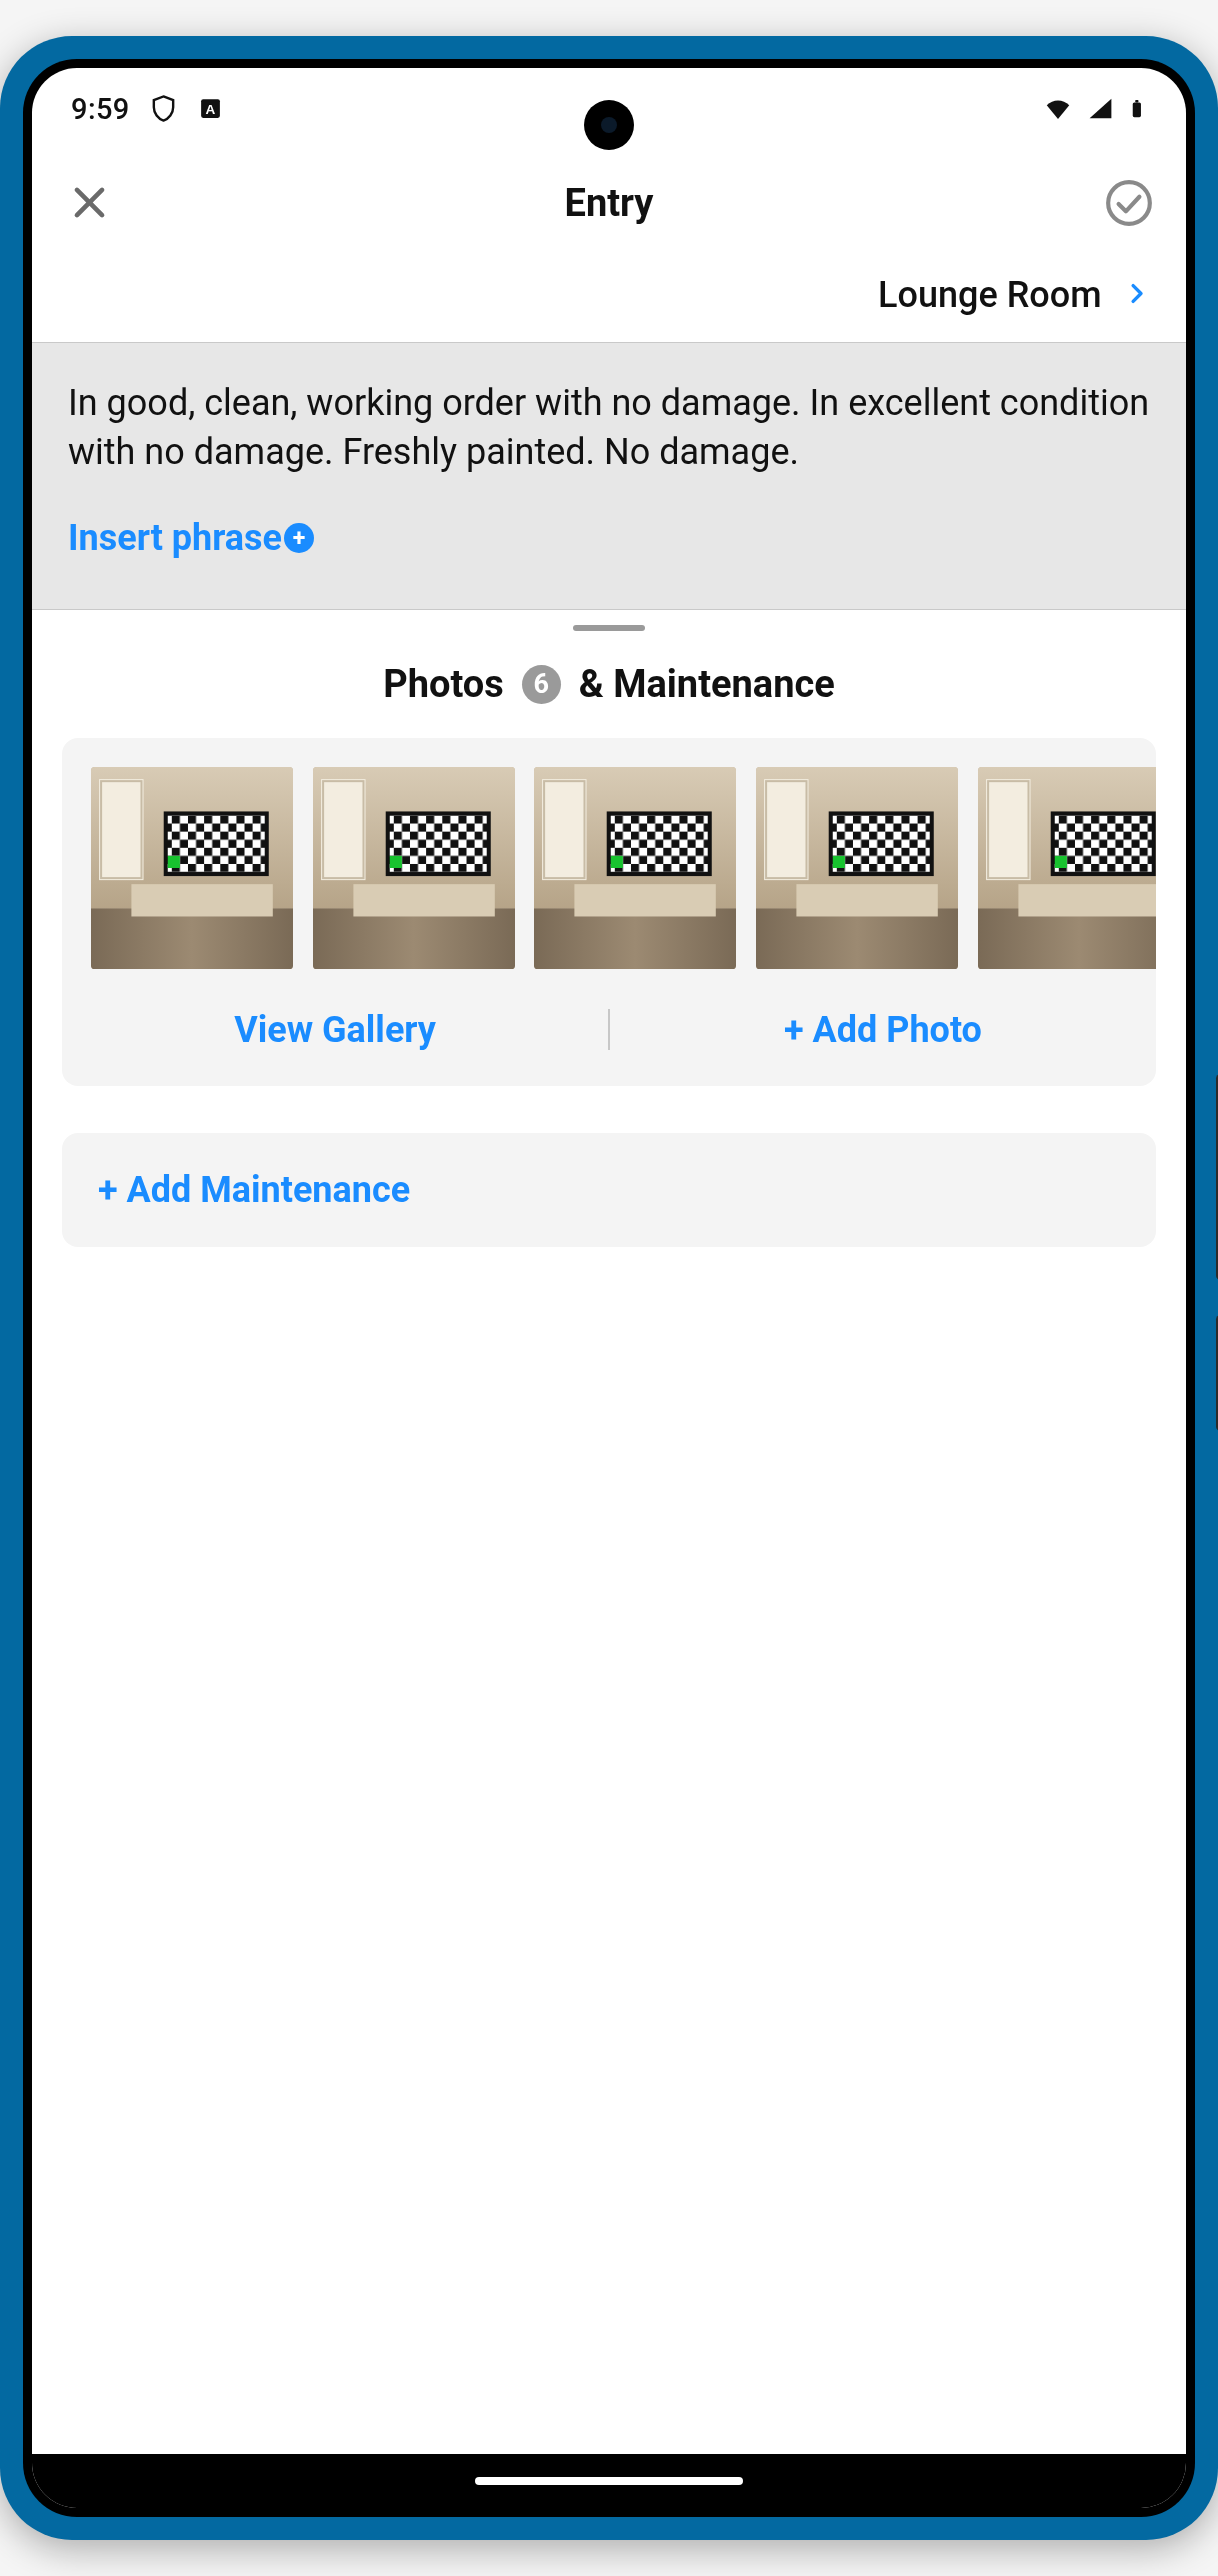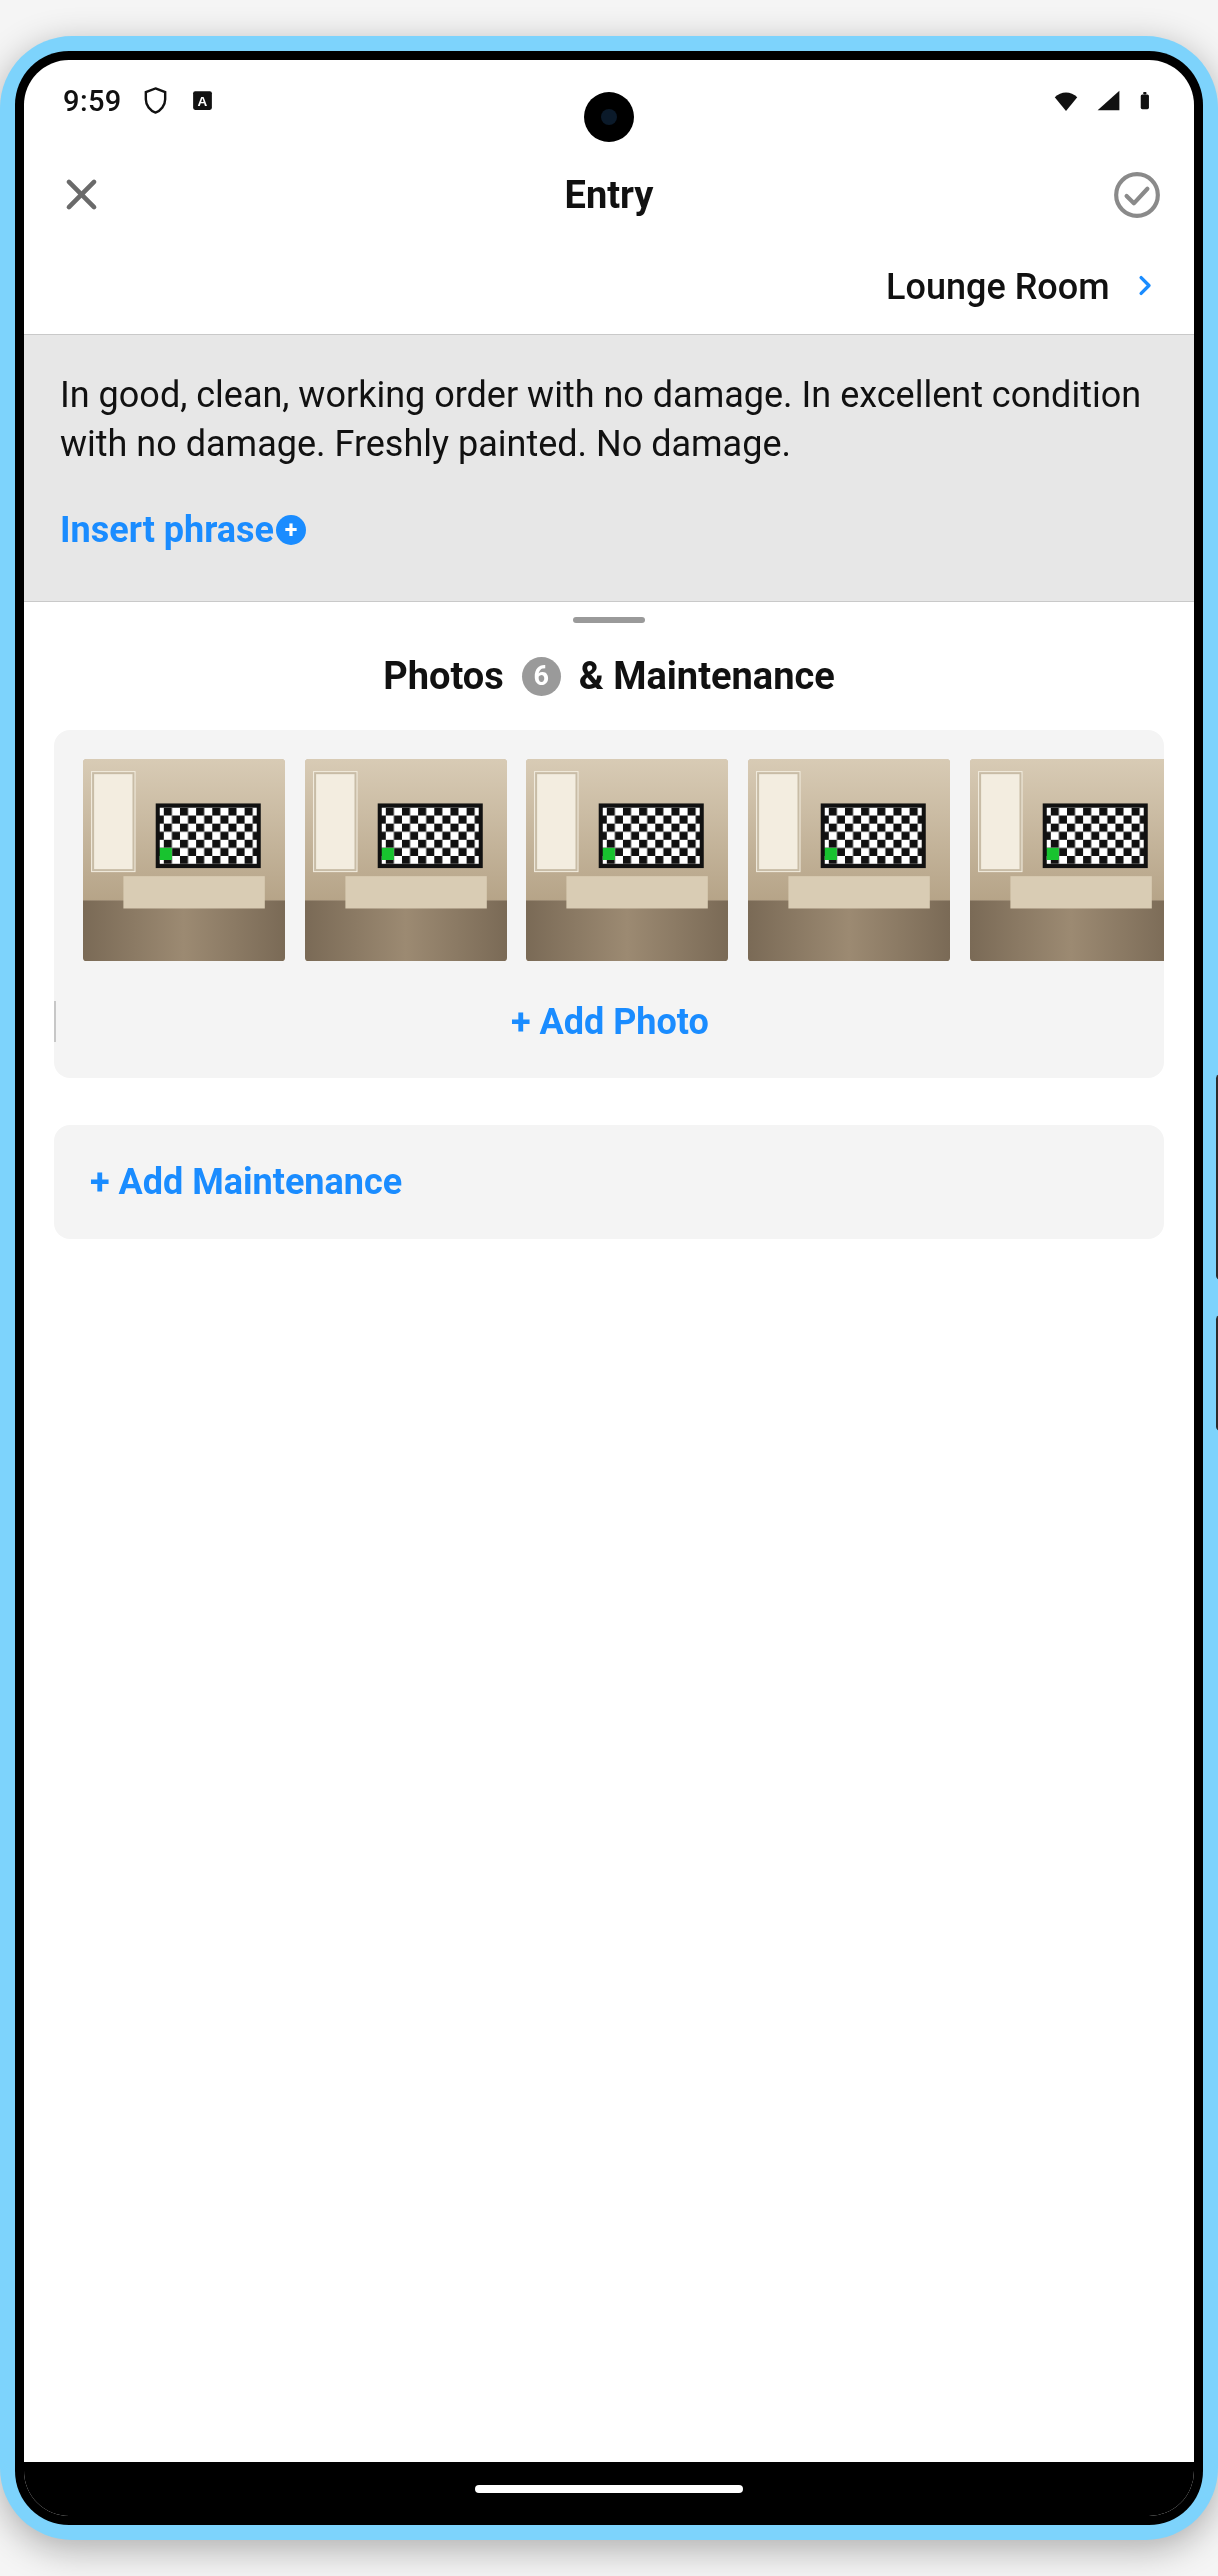--- a/index.html
+++ b/index.html
@@ -2,23 +2,23 @@
 <html style="font-size:14.3px"><head>
 <meta charset="utf-8">
 <style>
   * { box-sizing: border-box; margin: 0; padding: 0; }
   html, body { width: 100%; height: 100%; background: #f5f5f5; font-family: Roboto, -apple-system, BlinkMacSystemFont, "Segoe UI", Helvetica, Arial, sans-serif; }
   .stage { width: 1218px; height: 2576px; position: relative; background: #f5f5f5; display:flex; align-items:flex-start; justify-content:center; }
   .phone {
     margin-top: 36px;
     width: 1218px;
     height: 2504px;
-    background: #7dd3fc;
+    background: #0369a1;
     border-radius: 72px;
-    padding: 15px;
+    padding: 23px;
     position: relative;
     box-shadow: 0 9px 36px rgba(0,0,0,0.3);
   }
   .bezel {
     width: 100%; height: 100%;
     background: #000;
     border-radius: 54px;
     padding: 9px;
     position: relative;
   }
@@ -406,20 +406,21 @@
 
     <rect x="20" y="58" width="70" height="16" fill="#d9ccb4"></rect>
 
     <rect x="36" y="22" width="52" height="32" fill="#111"></rect>
     <rect x="38" y="24" width="48" height="28" fill="url(#chk)"></rect>
     <rect x="38" y="44" width="6" height="6" fill="#18c32f"></rect>
   </svg>
                 </div>
               </div>
             <div class="gallery-actions">
+              <div class="act">View Gallery</div>
               <div class="sep"></div>
               <div class="act">+ Add Photo</div>
             </div>
           </div>
 
           <div class="maint-card">
             <div class="add-maint">+ Add Maintenance</div>
           </div>
         </div>
 

